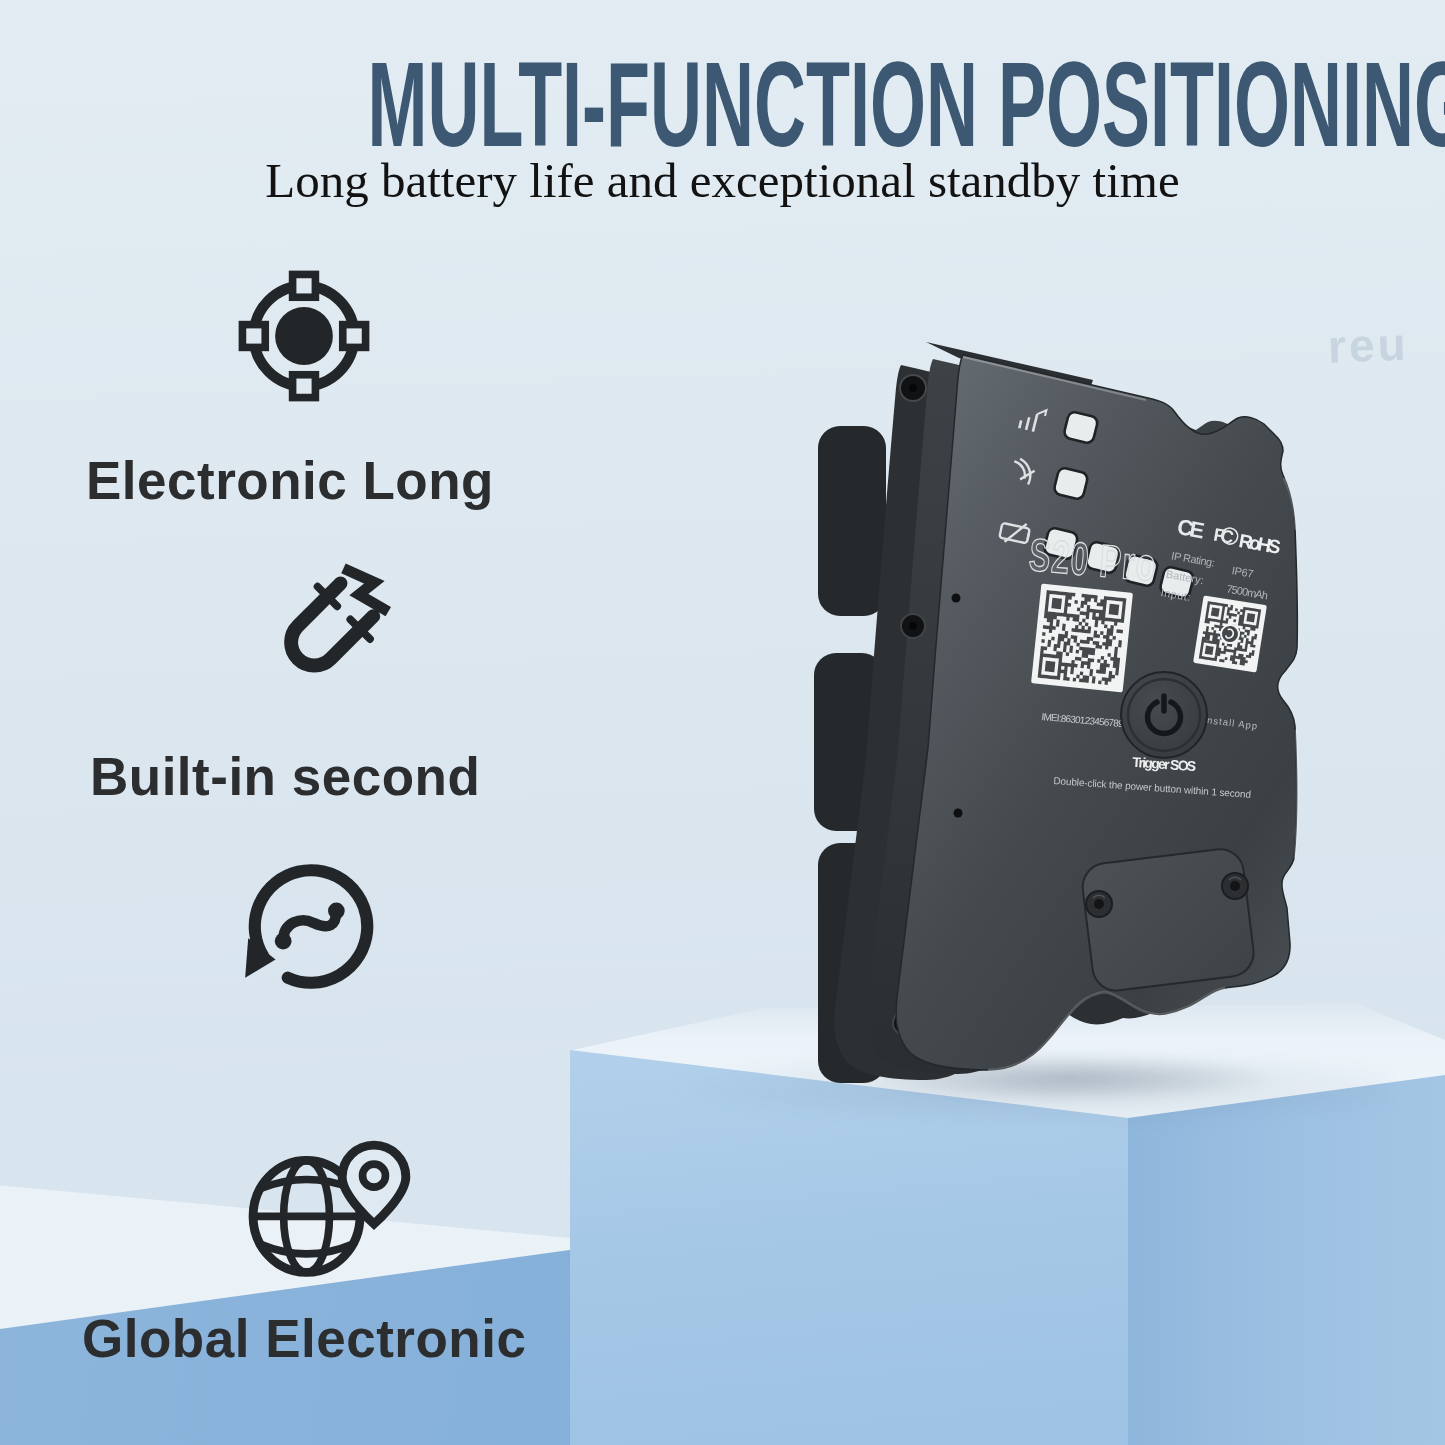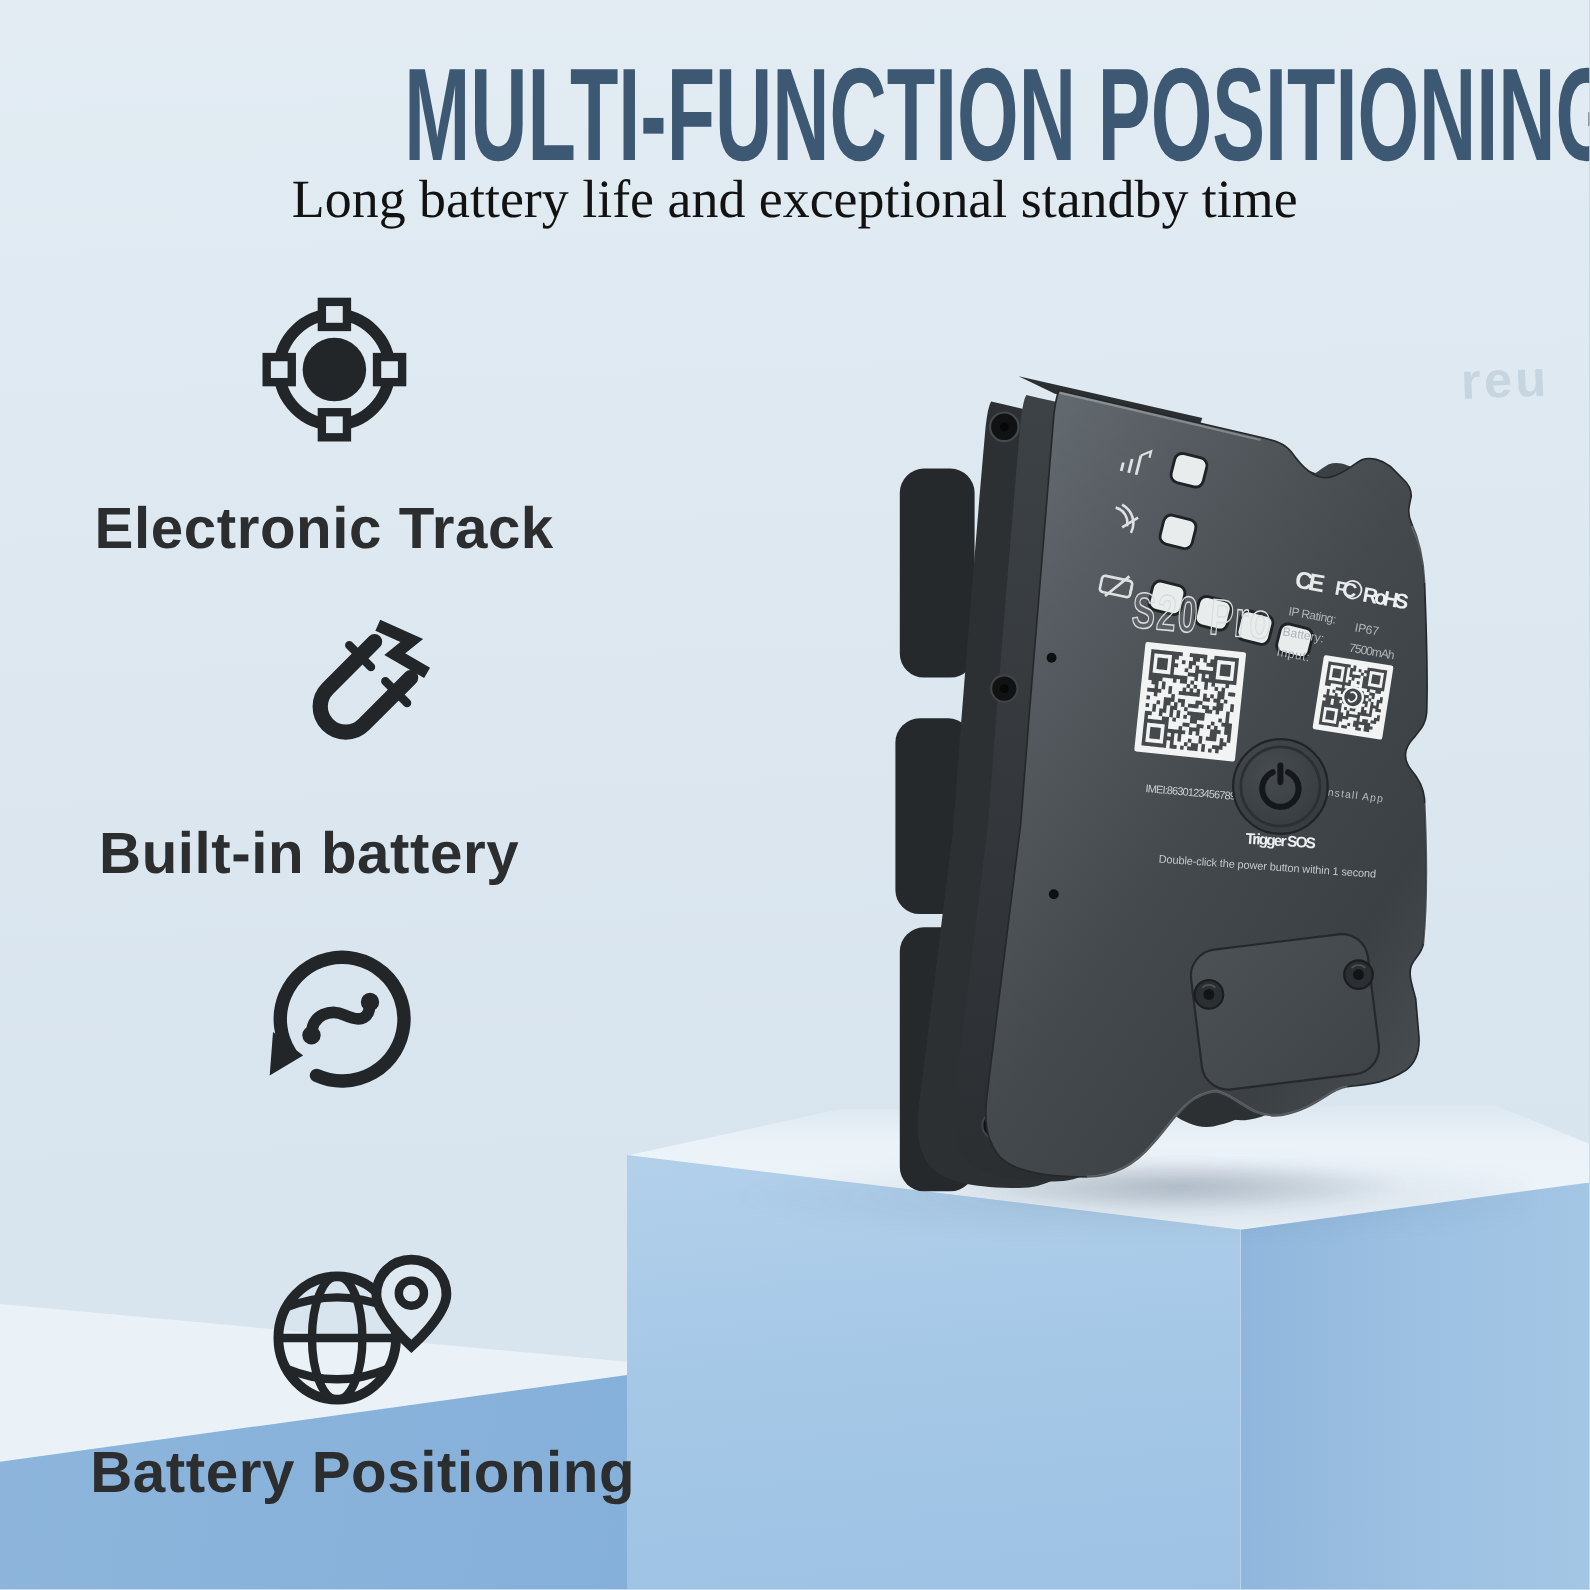--- a/index.html
+++ b/index.html
@@ -105,23 +105,23 @@
 
   <svg class="abs" id="f4-icon" width="200" height="140" viewBox="0 0 150 110">
     <ellipse cx="55" cy="60" rx="42" ry="44" fill="none" stroke="#232628" stroke-width="7"></ellipse>
     <ellipse cx="55" cy="60" rx="18" ry="44" fill="none" stroke="#232628" stroke-width="6"></ellipse>
     <path d="M13,60 H97" stroke="#232628" stroke-width="6"></path>
     <path d="M19,38 Q55,24 91,38 M19,82 Q55,97 91,82" fill="none" stroke="#232628" stroke-width="6"></path>
     <path d="M108,4 C94,4 83,15 83,29 C83,44 108,66 108,66 C108,66 133,44 133,29 C133,15 122,4 108,4 Z" fill="#dfe9f1" stroke="#232628" stroke-width="7"></path>
     <circle cx="108" cy="28" r="9" fill="none" stroke="#232628" stroke-width="6"></circle>
   </svg>
 
-  <div class="abs feature-label" id="f1-label">Electronic Track</div>
-  <div class="abs feature-label" id="f2-label">Built-in battery</div>
-  <div class="abs feature-label" id="f4-label">Battery Positioning</div>
+  <div class="abs feature-label" id="f1-label">Electronic Long</div>
+  <div class="abs feature-label" id="f2-label">Built-in second</div>
+  <div class="abs feature-label" id="f4-label">Global Electronic</div>
 
   <svg class="abs" id="device" width="560" height="795" viewBox="0 0 560 795">
     <defs>
       <linearGradient id="plateGrad" x1="0" y1="0" x2="0.85" y2="1">
         <stop offset="0" stop-color="#6a7176"></stop>
         <stop offset="0.25" stop-color="#565c61"></stop>
         <stop offset="0.55" stop-color="#44494d"></stop>
         <stop offset="0.82" stop-color="#3b4044"></stop>
         <stop offset="1" stop-color="#474d51"></stop>
       </linearGradient>

